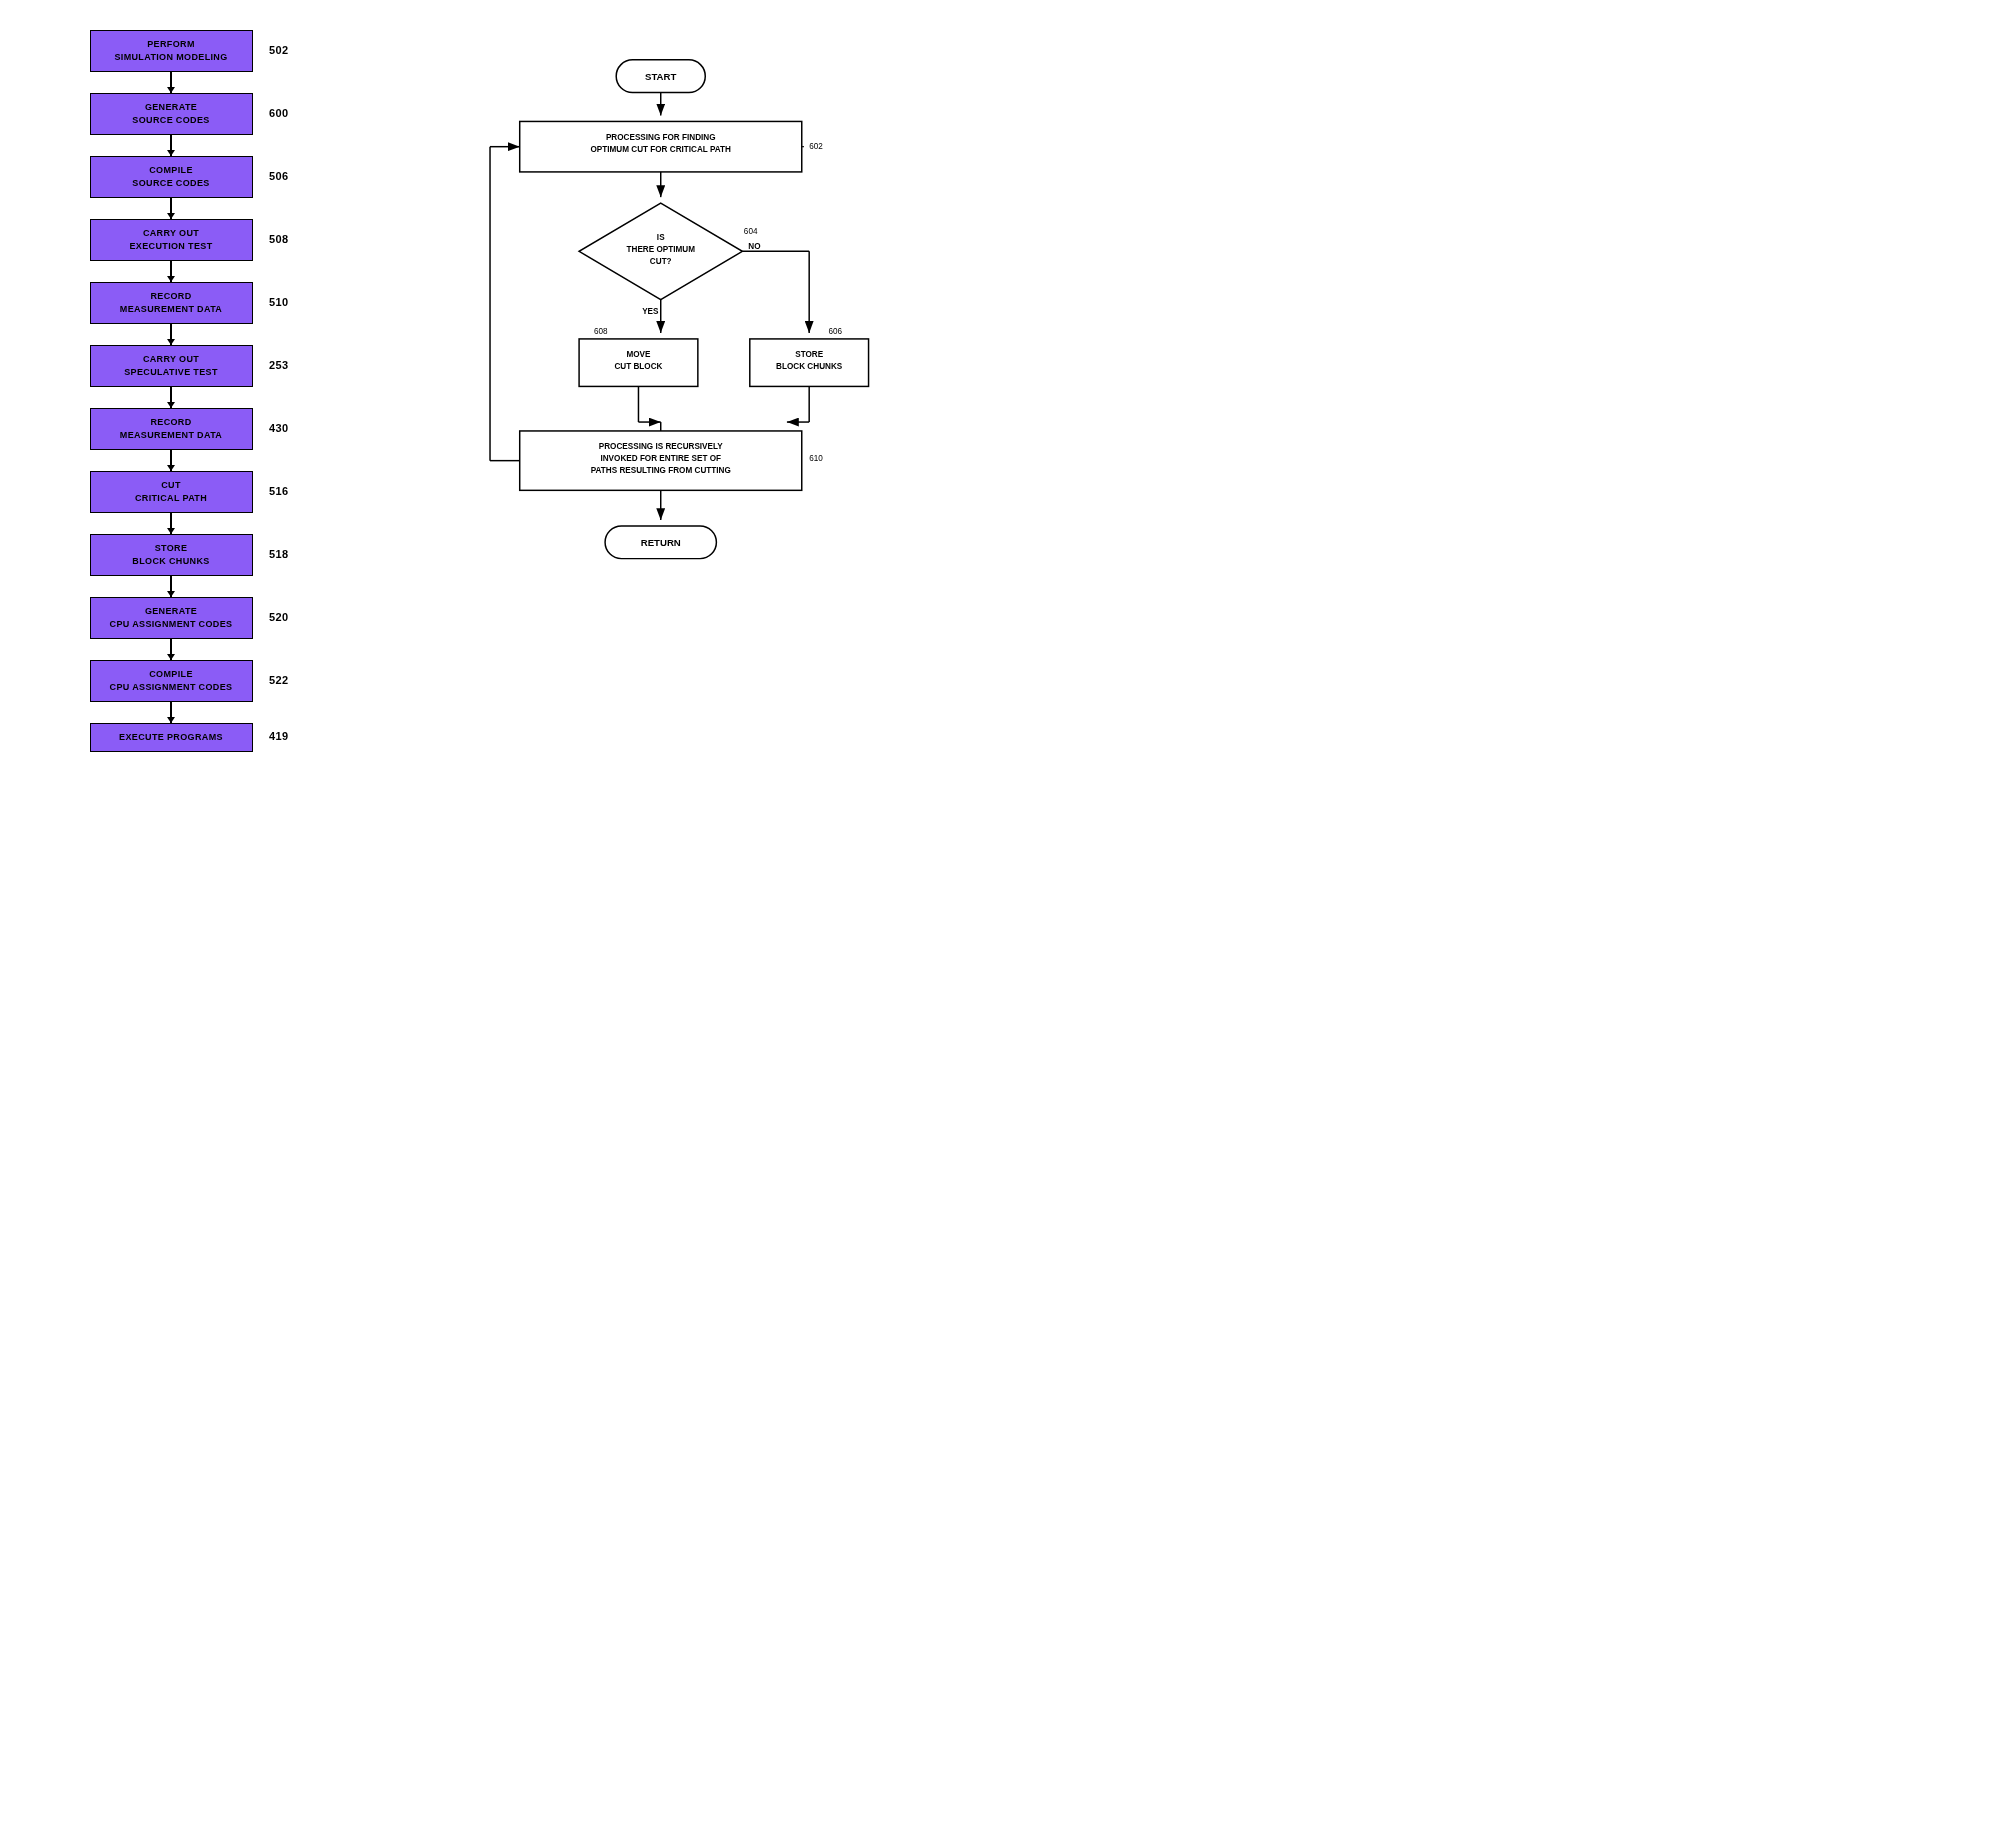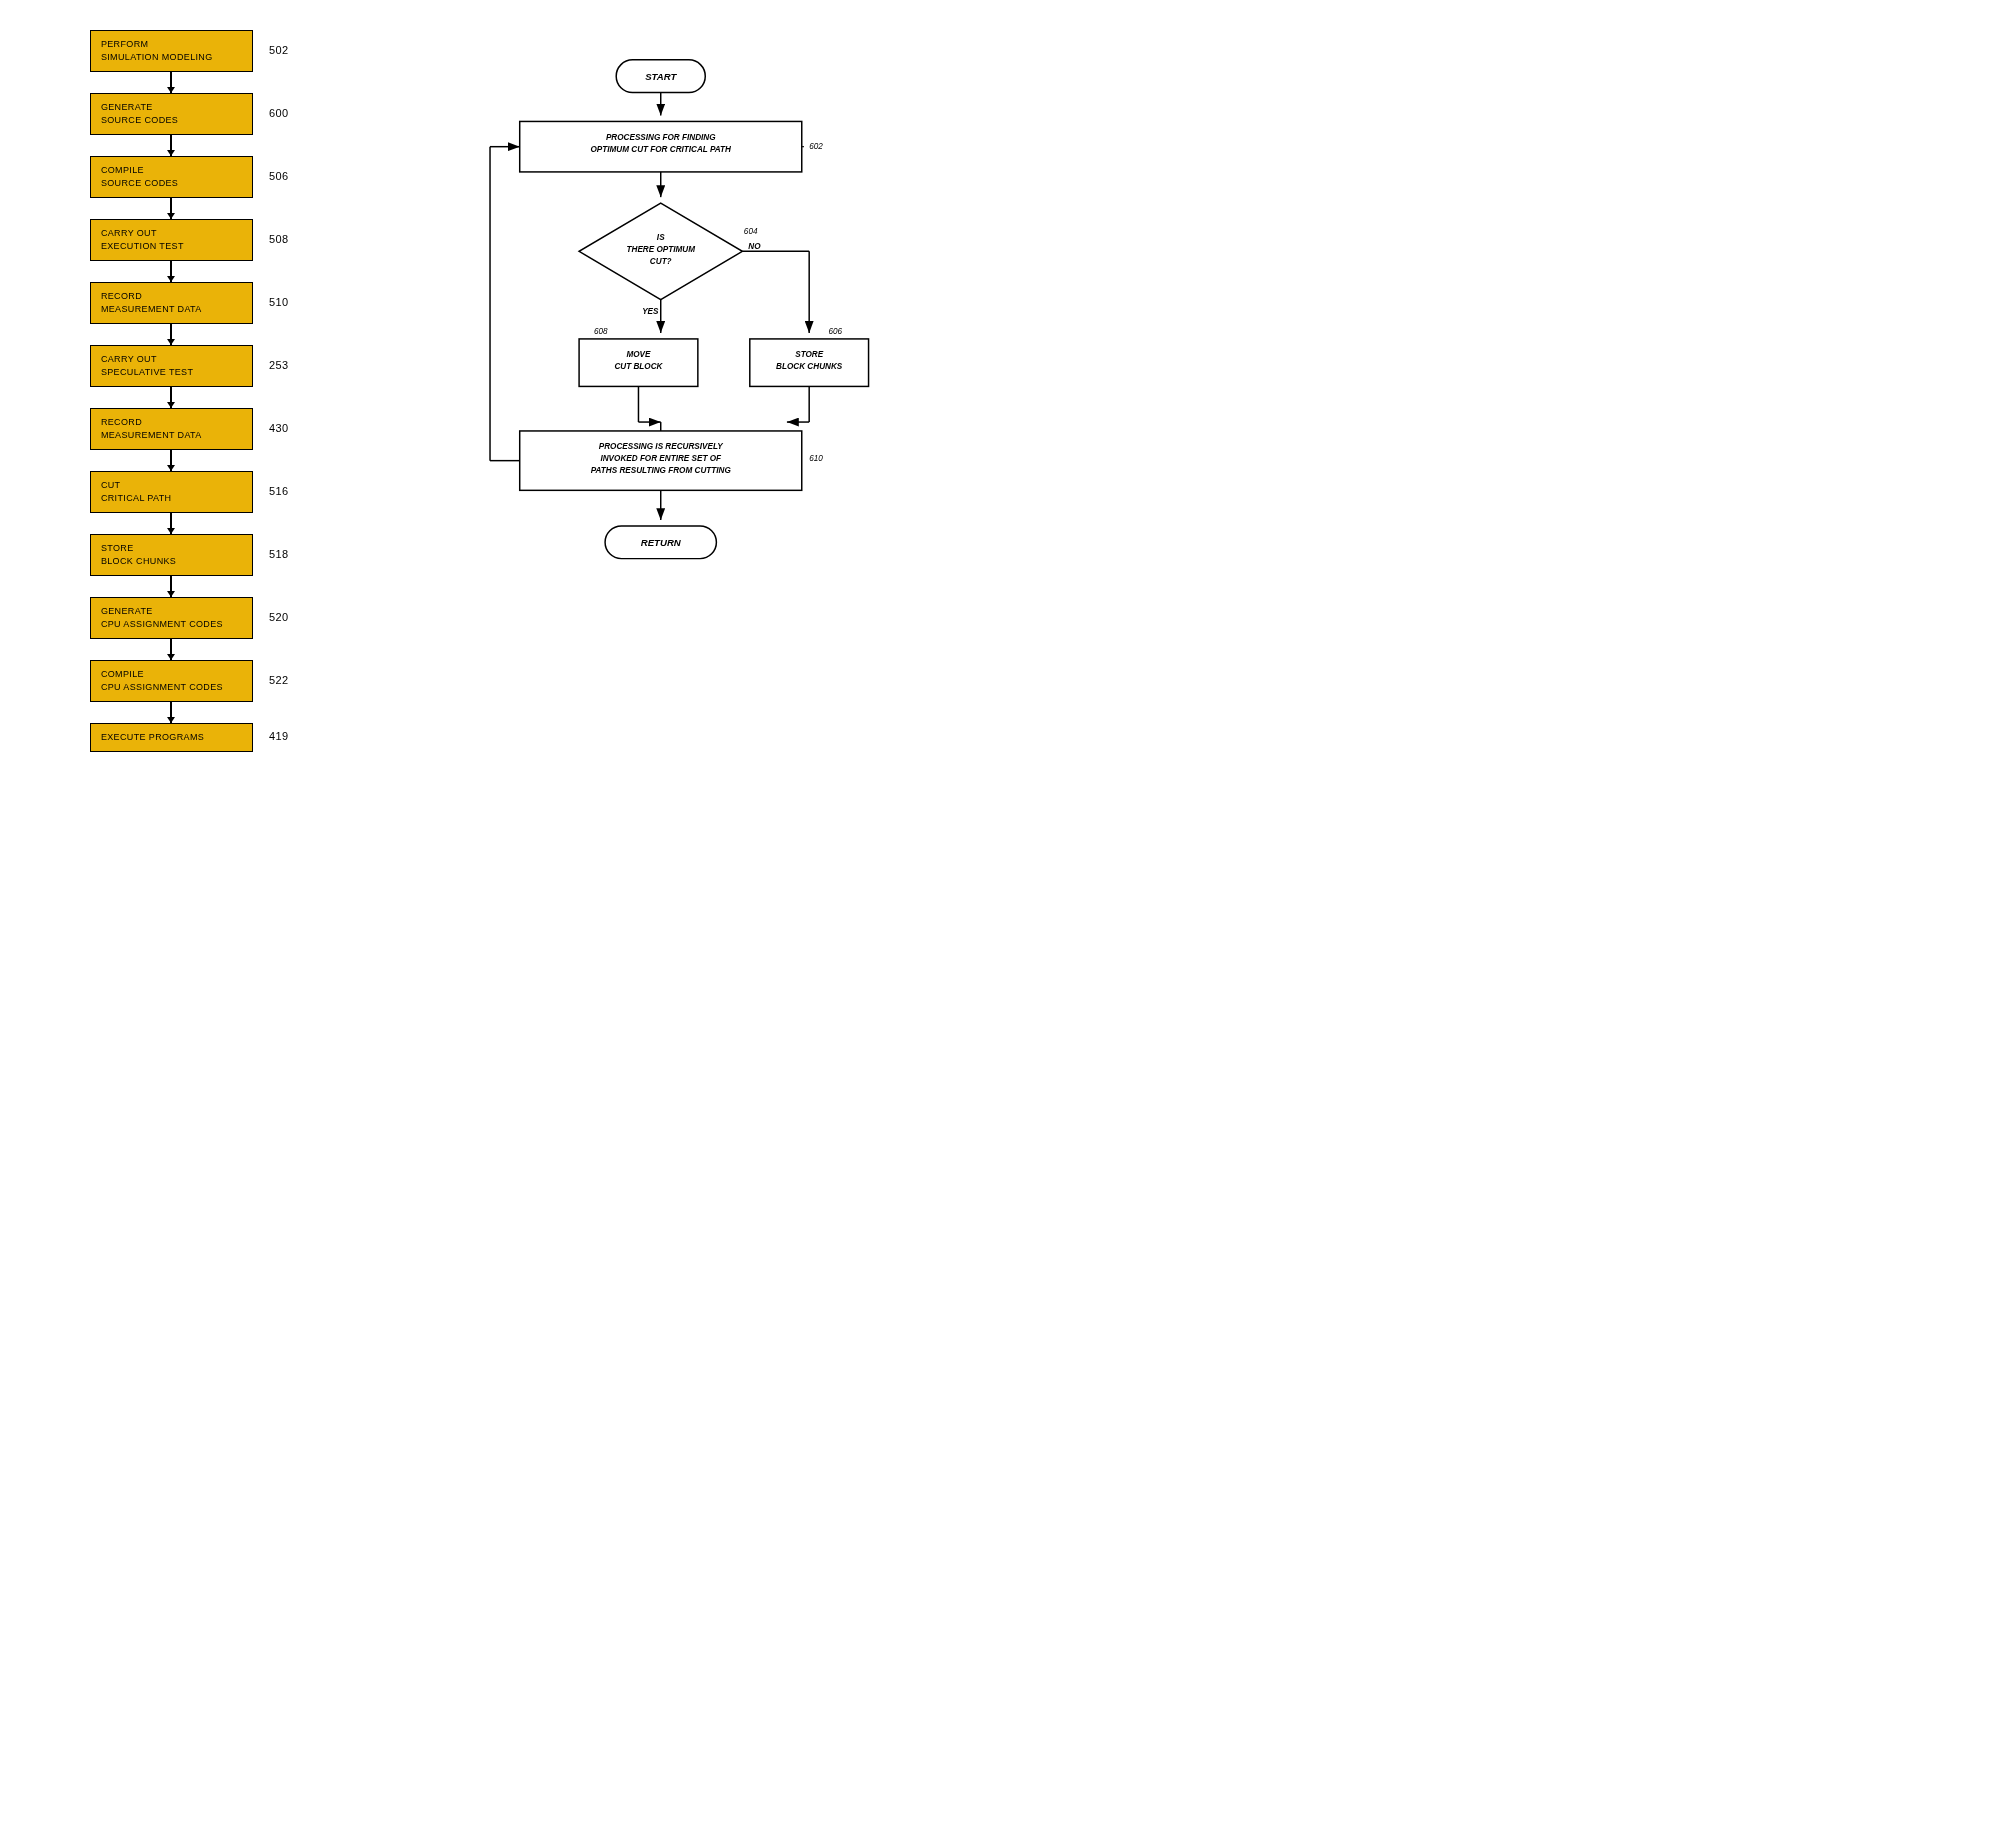--- a/index.html
+++ b/index.html
@@ -26,25 +26,25 @@
       display: flex;
       flex-direction: column;
       align-items: center;
       flex: 1;
       padding-top: 7.4px;
     }
 
     
     .rect-box {
       border: 1.5px solid #000;
-      background: #eab308;
-      text-align: left;
+      background: #8b5cf6;
+      text-align: center;
       padding: 7.4px 10.4px;
       font-size: 9px;
-      font-weight: normal;
+      font-weight: bold;
       letter-spacing: 0.04em;
       line-height: 1.4;
       width: 163px;
       position: relative;
     }
 
     
     .arrow-down {
       width: 1.5px;
       background: #000;
@@ -69,21 +69,20 @@
       top: 50%;
       transform: translateY(-50%);
       font-size: 11px;
       color: #000;
       white-space: nowrap;
     }
 
     
     .right-svg-container {
       margin-top: 7.4px;
-      font-style: italic;
     }
   </style>
 </head>
 <body>
 
 <div class="left-flow">
 
   <div class="rect-box">
     <span style="white-space:pre;">PERFORM
 SIMULATION MODELING</span>

